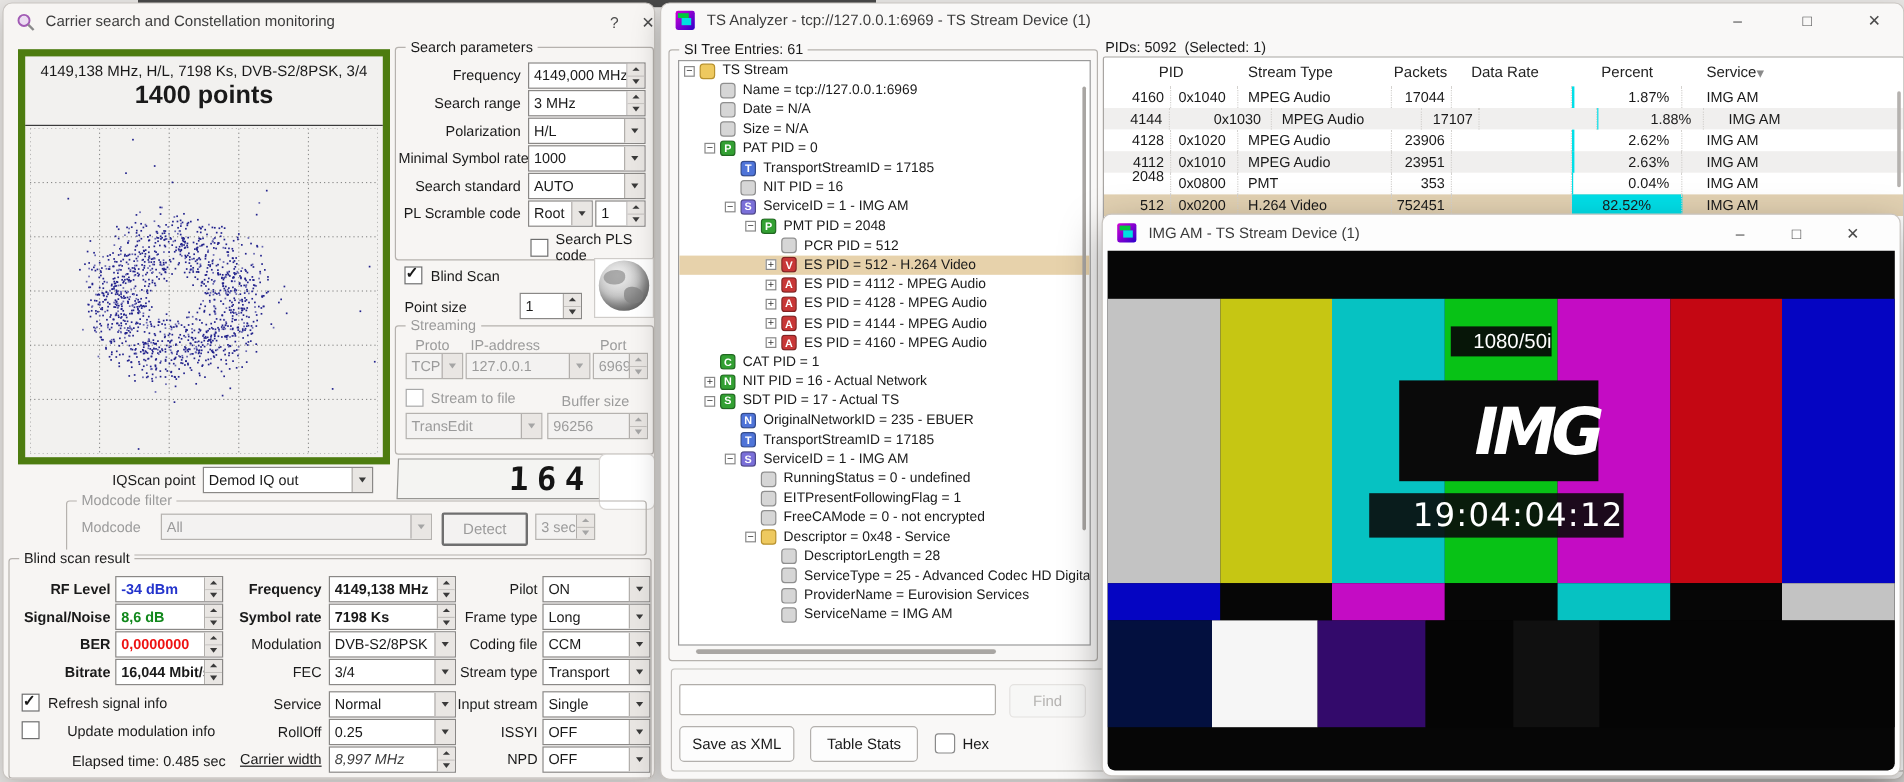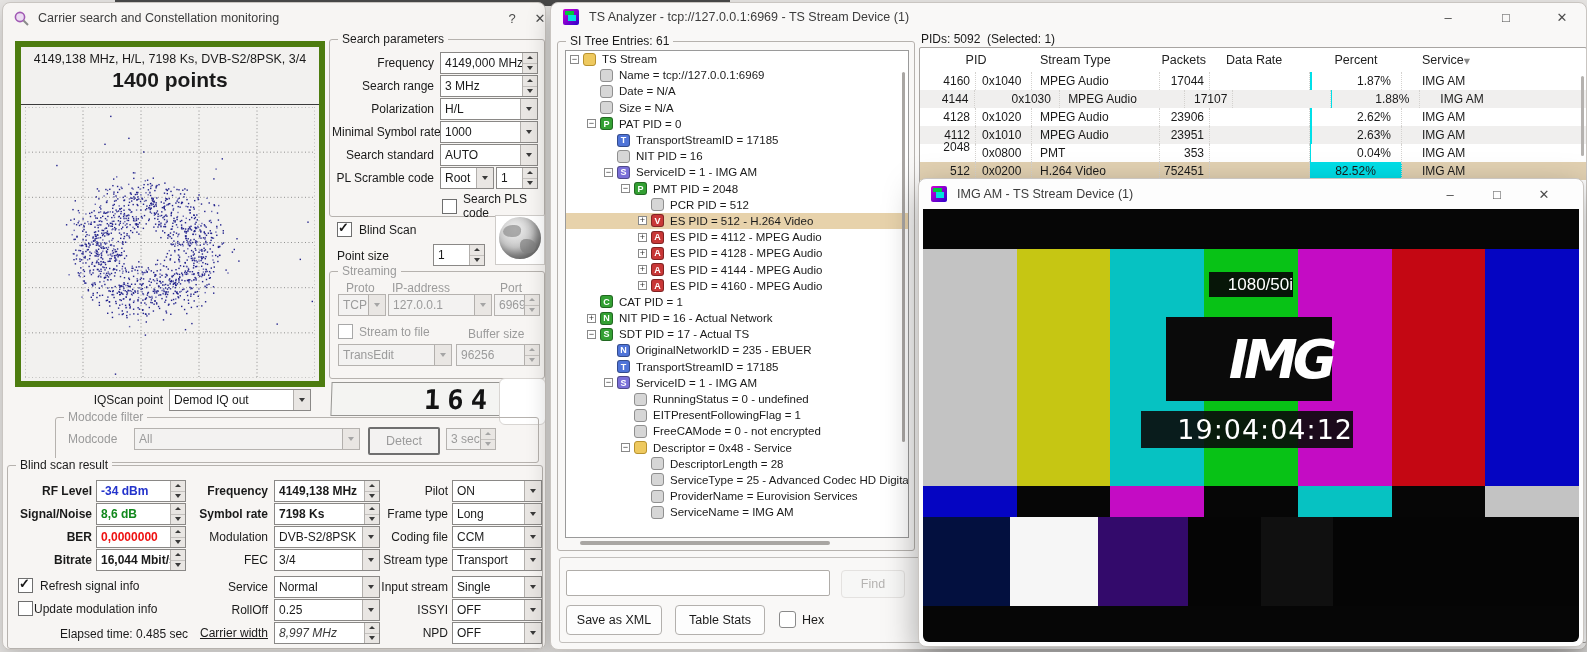--- a/index.html
+++ b/index.html
@@ -1817,21 +1817,21 @@
       </div>
       <div class="slbl r" style="left: 356px; top: 111px; width: 84px;">Input stream</div>
       <div class="fld" style="left: 444px; top: 110px; width: 88px;">
         <span>Single</span>
         <div class="ddbtn">
           <div class="tri-dn"></div>
         </div>
       </div>
       <div class="abs" style="left: 10px; top: 135px; display: flex; align-items: center;">
         <div class="cb"></div>
-        <span style="margin-left: 1px;">Update modulation info</span>
+        <span style="margin-left: 23px;">Update modulation info</span>
       </div>
       <div class="slbl r" style="left: 168px; top: 134px; width: 92px;">RollOff</div>
       <div class="fld" style="left: 266px; top: 133px; width: 104px;">
         <span>0.25</span>
         <div class="ddbtn">
           <div class="tri-dn"></div>
         </div>
       </div>
       <div class="slbl r" style="left: 356px; top: 134px; width: 84px;">ISSYI</div>
       <div class="fld" style="left: 444px; top: 133px; width: 88px;">

